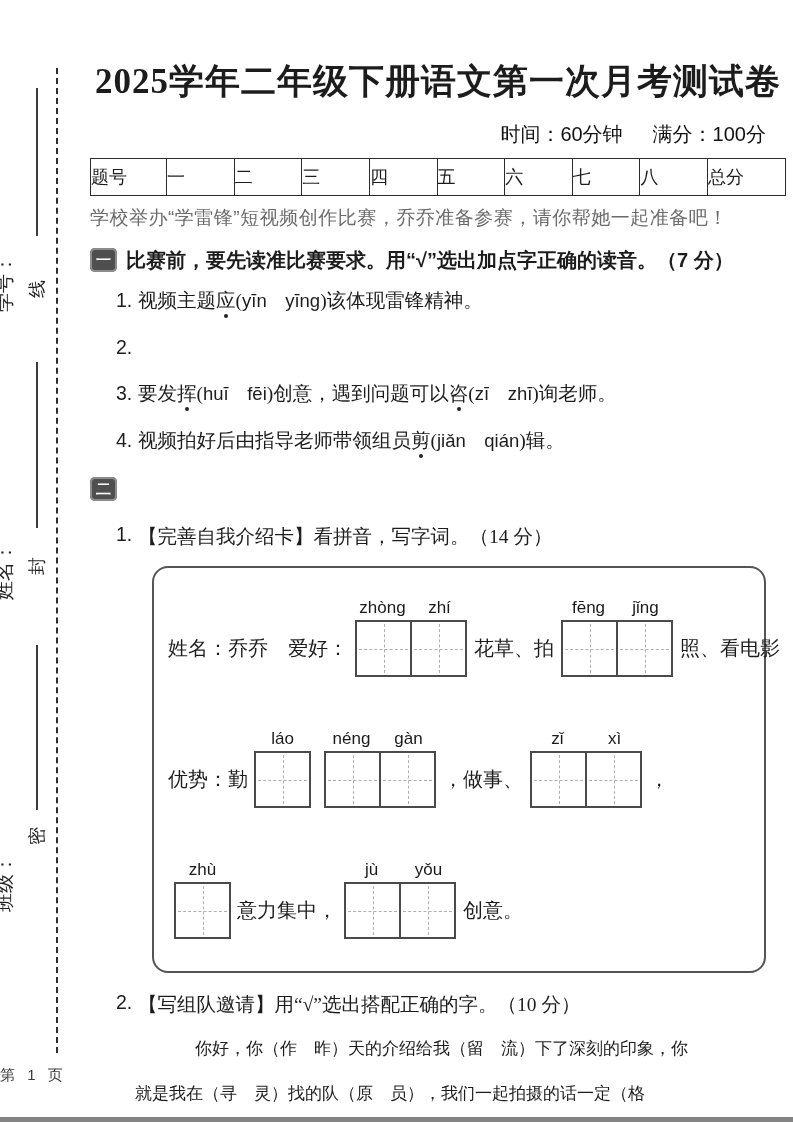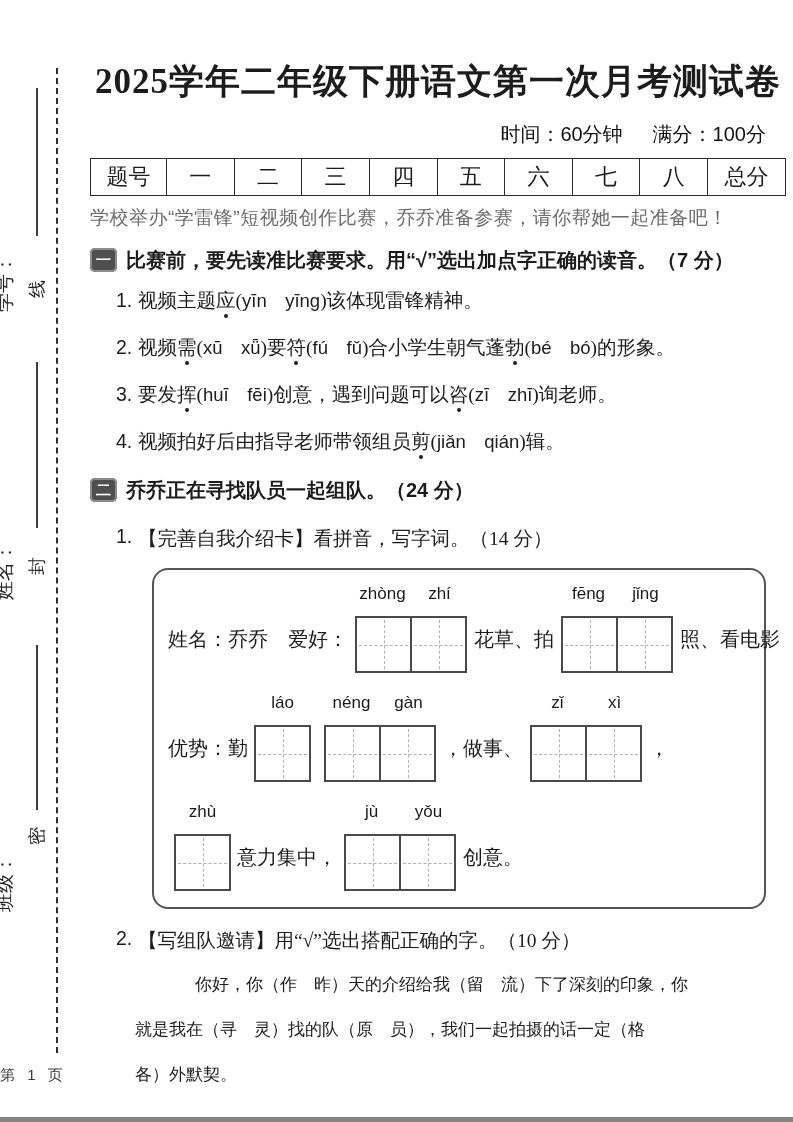--- a/index.html
+++ b/index.html
@@ -46,22 +46,22 @@
     font-family:"Liberation Serif", serif;
   }
   .meta {
     margin-top:16px; text-align:right; padding-right:20px;
     font-size:20px; color:#111;
   }
 
   table.score { width:100%; border-collapse:collapse; margin-top:10px; }
   table.score td {
     border:1.5px solid #2b2b2b; height:37px;
-    text-align:center; vertical-align:middle;
-    font-family:"Liberation Sans", sans-serif; font-size:22px;
+    vertical-align:middle;
+    font-family:"Liberation Sans", sans-serif; font-size:18px;
   }
   table.score td.first { width:76px; }
   table.score td.last  { width:78px; }
 
   .intro {
     margin-top:9px; font-size:19px; color:#6c6c6c; letter-spacing:0.5px;
   }
 
   .sec-header { display:flex; align-items:flex-start; margin-top:16px;
     font-weight:bold; font-size:20px; font-family:"Liberation Sans", sans-serif; }
@@ -93,21 +93,21 @@
 
   
   .card {
     margin:16px 0 0 62px; width:614px;
     border:2px solid #555; border-radius:16px;
     padding:14px 14px 12px 14px;
   }
   .card-row { display:flex; align-items:center; margin-bottom:20px; }
   .card-row:last-child { margin-bottom:4px; }
   .row-text { padding-top:22px; font-size:20px; white-space:nowrap; }
-  .box-group { display:flex; flex-direction:column; align-items:center; margin:0 6px;gap:10px; }
+  .box-group { display:flex; flex-direction:column; align-items:center; margin:16px 6px; }
   .py-label { display:flex; height:22px; line-height:20px;
     font-family:"Liberation Sans", sans-serif; font-size:17px; color:#1a1a1a; }
   .py-label span { width:57px; text-align:center; }
   .cells { display:flex; }
   .cell { width:57px; height:57px; border:2px solid #4a4a4a; position:relative; background:#fff; }
   .cell + .cell { margin-left:-2px; }
   .cell::before {
     content:""; position:absolute; top:2px; bottom:2px; left:50%;
     border-left:1.5px dashed #b0b0b0;
   }
@@ -176,35 +176,33 @@
     <span class="sec-badge">一</span>
     <span class="sec-title">比赛前，要先读准比赛要求。用“√”选出加点字正确的读音。（7 分）</span>
   </div>
   <div class="q-items">
       <div class="q-item">
         <span class="q-num">1.</span>
         <span class="q-text"><span>视频主题</span><span class="dot-char">应</span><span>(</span><span class="py">yīn  yīng</span><span>)该体现雷锋精神。</span></span>
       </div>
       <div class="q-item">
         <span class="q-num">2.</span>
-        <span class="q-text"><span>视频</span><span class="dot-char">需</span><span>(</span><span class="py">xū  xǖ</span><span>)要</span><span class="dot-char">符</span><span>(</span><span class="py">fú  fǔ</span><span>)合小学生朝气蓬</span><span class="dot-char">勃</span><span>(</span><span class="py">bé  bó</span><span>)的形象。</span></span>
       </div>
       <div class="q-item">
         <span class="q-num">3.</span>
         <span class="q-text"><span>要发</span><span class="dot-char">挥</span><span>(</span><span class="py">huī  fēi</span><span>)创意，遇到问题可以</span><span class="dot-char">咨</span><span>(</span><span class="py">zī  zhī</span><span>)询老师。</span></span>
       </div>
       <div class="q-item">
         <span class="q-num">4.</span>
         <span class="q-text"><span>视频拍好后由指导老师带领组员</span><span class="dot-char">剪</span><span>(</span><span class="py">jiǎn  qián</span><span>)辑。</span></span>
       </div>
     </div>
 
   <div class="sec-header" style="margin-top:4px">
     <span class="sec-badge">二</span>
-    <span class="sec-title">乔乔正在寻找队员一起组队。（24 分）</span>
   </div>
 
   <div class="sub-item">
     <span class="sub-num">1.</span>
     <span>【完善自我介绍卡】看拼音，写字词。（14 分）</span>
   </div>
 
   <div class="card">
       <div class="card-row">
         <span class="row-text">姓名：乔乔  爱好：</span>

